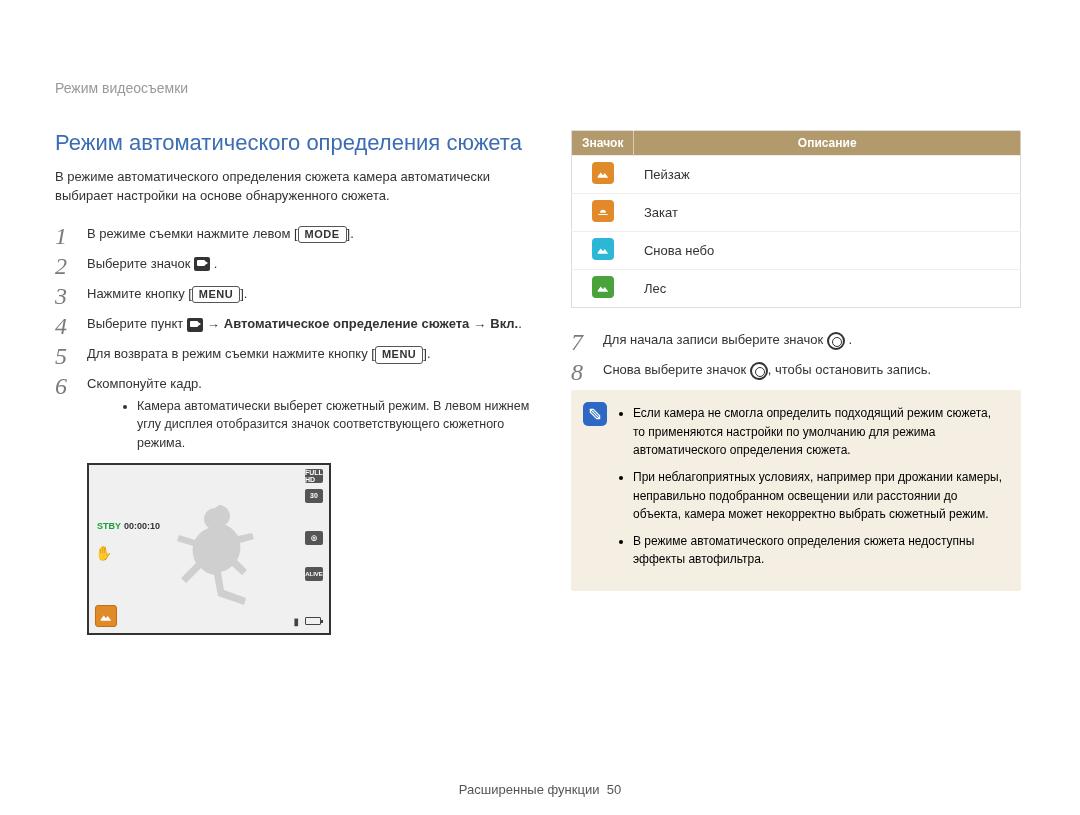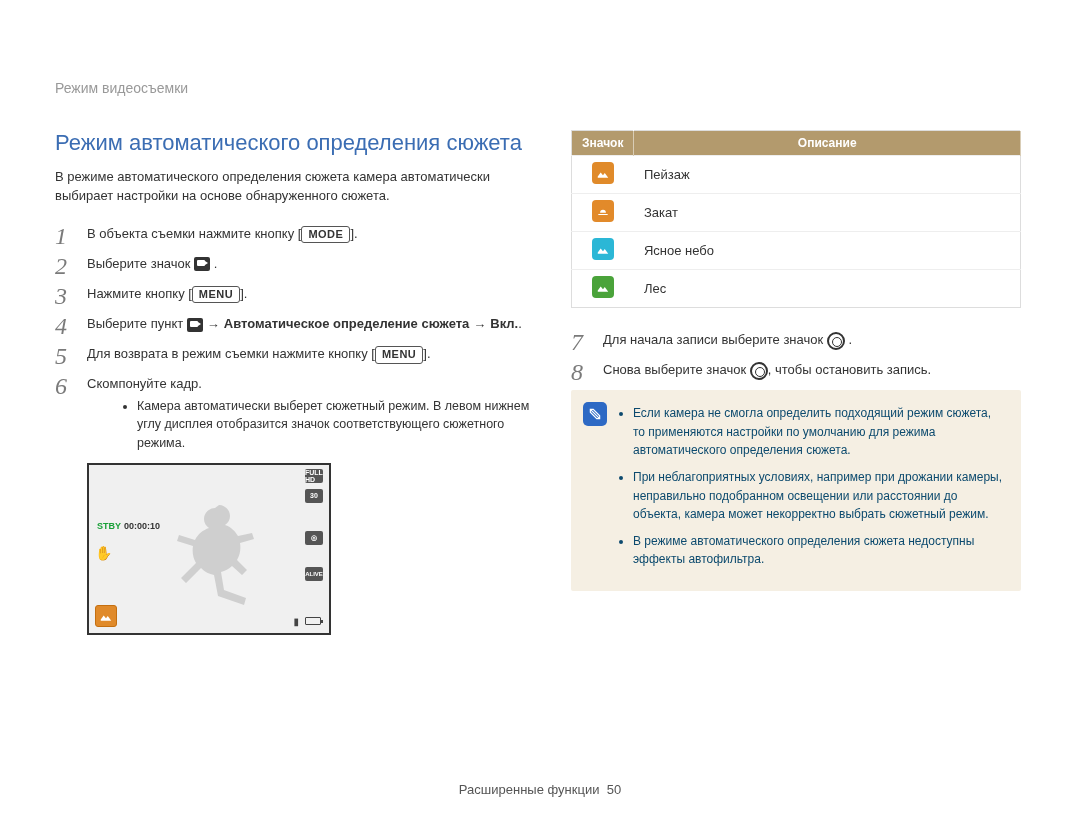--- a/index.html
+++ b/index.html
@@ -204,21 +204,21 @@
     border:1px solid #333; border-radius:50%;
   }
 
   .note-box {
     background: #f5efe3;
     border-radius: 2px;
     padding: 14px 16px 14px 48px;
     position: relative;
     font-size: 12px;
     line-height: 1.55;
-    color:#0c4a6e;
+    color:#000000;
   }
   .note-box .note-icon {
     position:absolute; left:12px; top:12px;
     width:24px; height:24px; border-radius:5px;
     background:#2d69c4; color:#fff;
     display:flex; align-items:center; justify-content:center;
     font-weight:bold;
   }
   .note-box ul { list-style: disc; padding-left: 14px;}
   .note-box ul li { margin-bottom: 8px; }
@@ -250,21 +250,21 @@
   <div class="breadcrumb">Режим видеосъемки</div>
 
   <div class="columns">
 
     <div class="col-left">
       <h2 class="section-title">Режим автоматического определения сюжета</h2>
       <p class="intro">В режиме автоматического определения сюжета камера автоматически выбирает настройки на основе обнаруженного сюжета.</p>
 
       <ol class="steps">
         <li>
-          <span>В объекта съемки нажмите кнопку [</span><span class="btn-label">MODE</span><span>].</span>
+          <span>В режиме съемки нажмите левом [</span><span class="btn-label">MODE</span><span>].</span>
         </li>
         <li>
           <span>Выберите значок </span><span class="small-icon video"></span><span> .</span>
         </li>
         <li>
           <span>Нажмите кнопку [</span><span class="btn-label">MENU</span><span>].</span>
         </li>
         <li>
           <span>Выберите пункт </span><span class="small-icon video"></span><span class="arrow">→</span><span class="bold">Автоматическое определение сюжета</span><span class="arrow bold">→</span><span class="bold">Вкл.</span><span>.</span>
         </li>
@@ -325,21 +325,21 @@
           <tr>
             <td class="icon-cell"><span class="scene-icon scene-sunset"><svg viewBox="0 0 24 24" fill="#fff">
                     <path d="M4 17h16v2H4zM7 15a5 5 0 0110 0H7z"></path>
                   </svg></span></td>
             <td>Закат</td>
           </tr>
           <tr>
             <td class="icon-cell"><span class="scene-icon scene-sky"><svg viewBox="0 0 24 24" fill="#fff">
                     <path d="M3 18l5-7 4 5 3-4 6 8H3z"></path>
                   </svg></span></td>
-            <td>Ясное небо</td>
+            <td>Снова небо</td>
           </tr>
           <tr>
             <td class="icon-cell"><span class="scene-icon scene-forest"><svg viewBox="0 0 24 24" fill="#fff">
                     <path d="M3 18l5-7 4 5 3-4 6 8H3z"></path>
                   </svg></span></td>
             <td>Лес</td>
           </tr>
         </tbody>
       </table>
 

